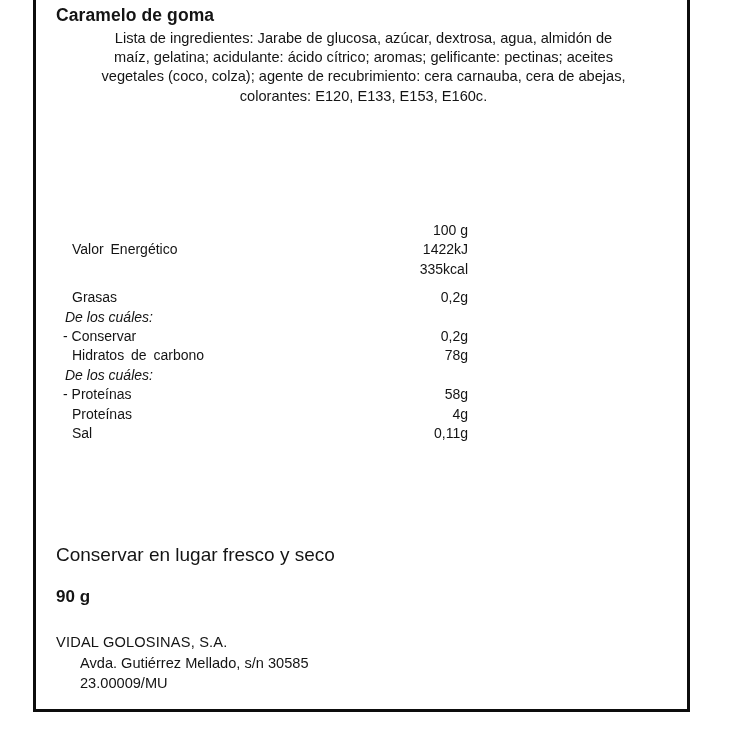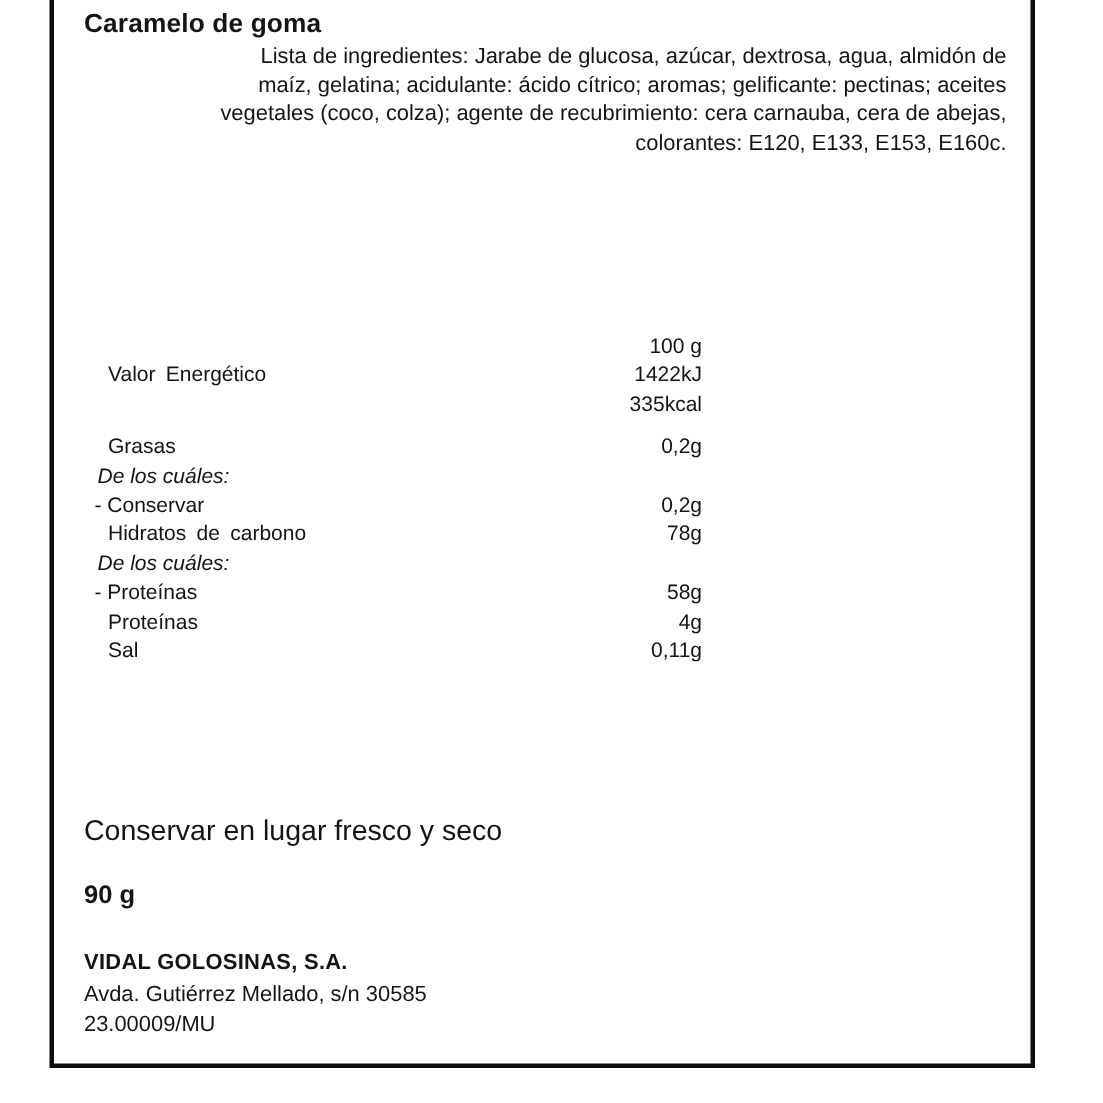--- a/index.html
+++ b/index.html
@@ -48,21 +48,21 @@
   }
 
   
   #ingredients-block {
     position: absolute;
     left: 20px;
     top: 30px;
     width: 615px;
     font-size: 14.6px;
     line-height: 19.2px;
-    text-align: right;
+    text-align: center;
   }
   #ingredients-block .ing-line {
     white-space: nowrap;
   }
 
   
   #nutrition-table {
     position: absolute;
     left: 20px;
     top: 222px;
@@ -116,27 +116,28 @@
 
   
   #manufacturer-block {
     position: absolute;
     left: 20px;
     top: 633px;
     font-size: 14.6px;
     line-height: 20.5px;
   }
   #manufacturer-name {
-    font-weight: bold;
+    font-weight: normal;
     letter-spacing: 0.2px;
     white-space: nowrap;
   }
   #manufacturer-address,
   #manufacturer-code {
     white-space: nowrap;
+    margin-left: 24px;
   }
 </style>
 </head>
 <body>
 
 <div id="label-frame">
   <div class="inner">
 
     <div id="product-title">Caramelo de goma</div>
 

